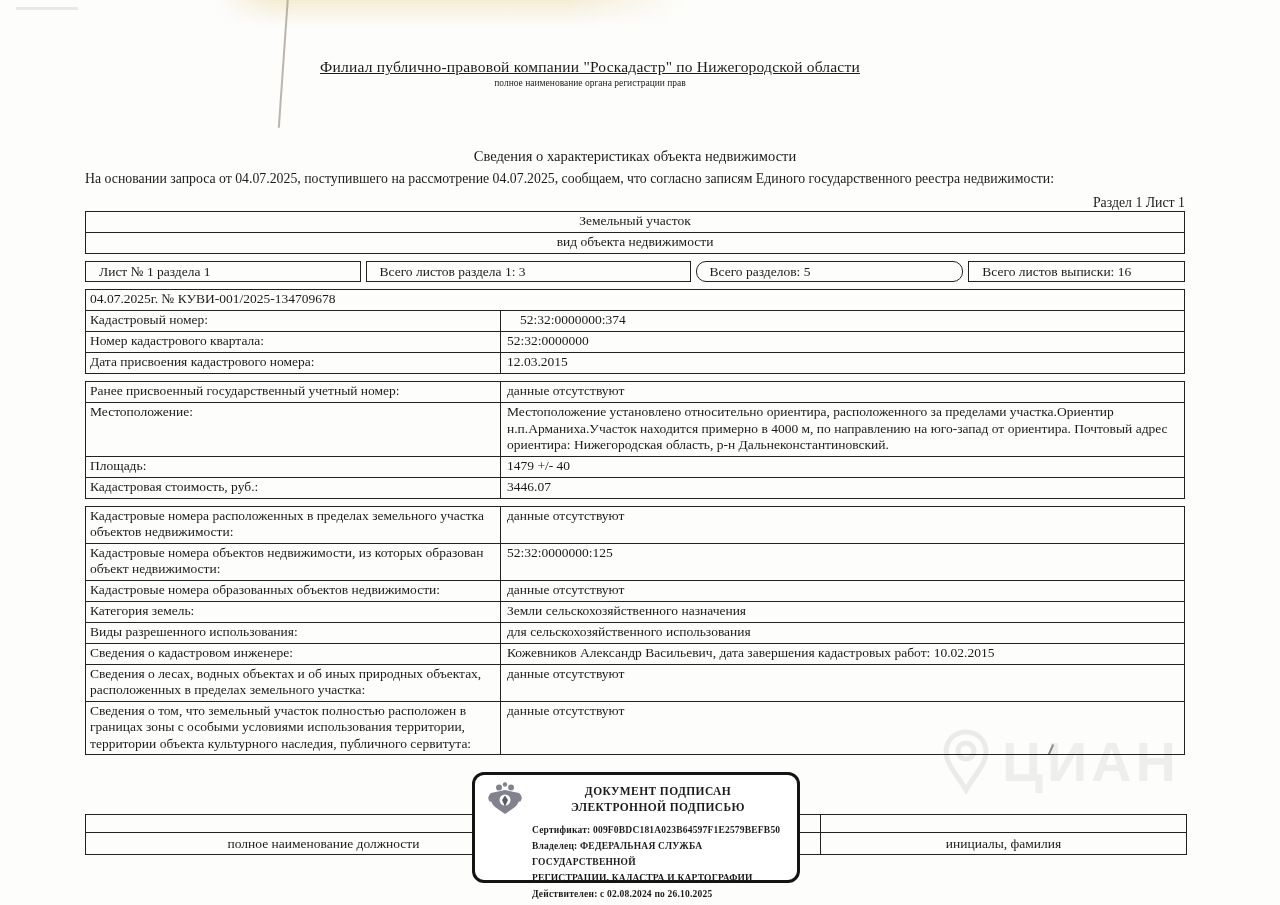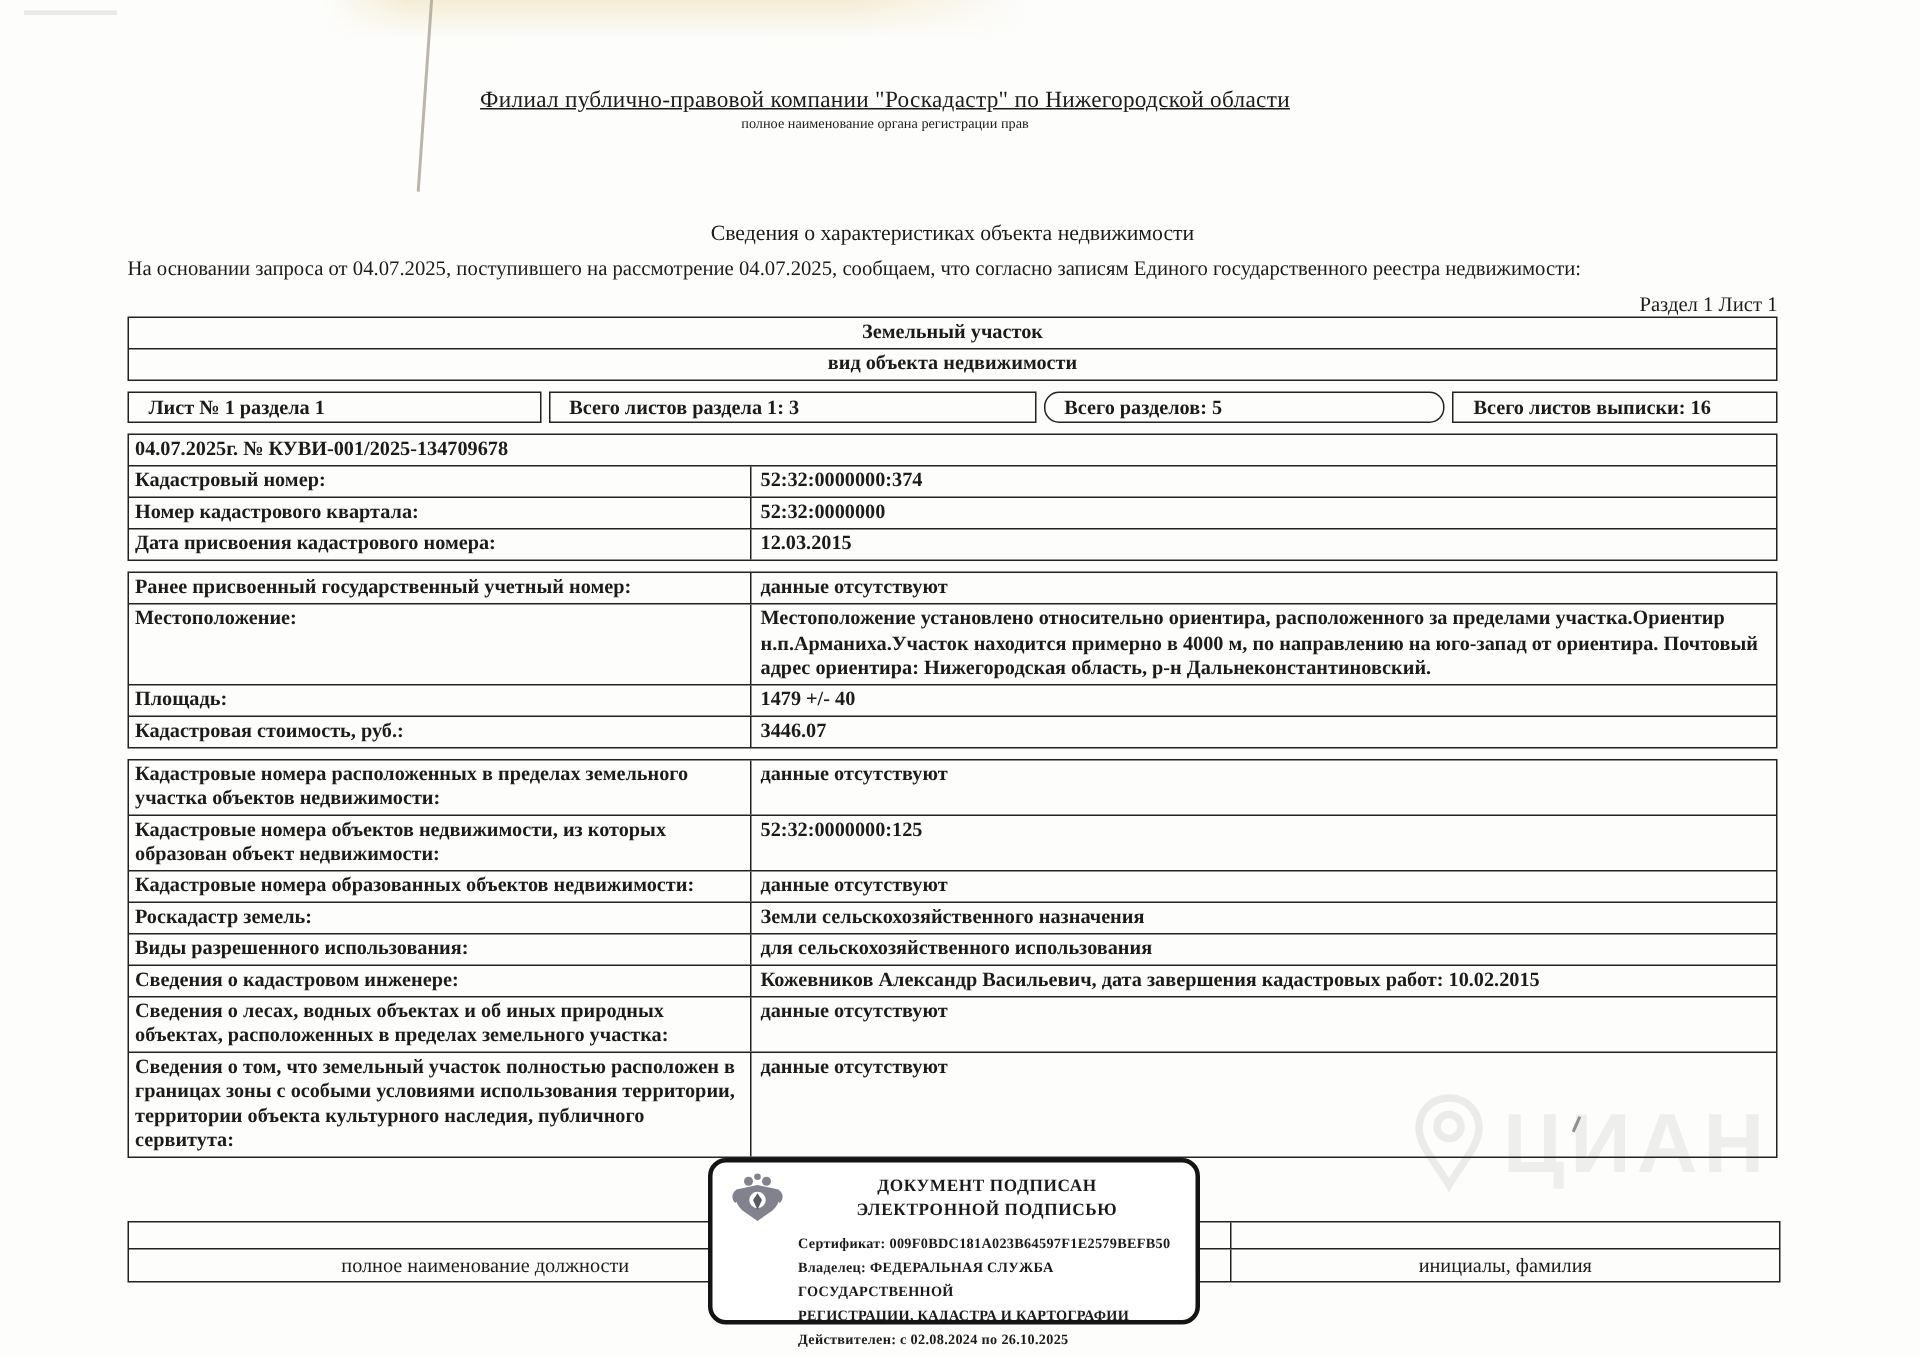--- a/index.html
+++ b/index.html
@@ -35,21 +35,21 @@
   }
   
   .header-block{position:absolute;left:0;top:58px;width:1180px;text-align:center;}
   .org-name{font-size:15.5px;text-decoration:underline;letter-spacing:.2px;}
   .org-caption{font-size:9.5px;margin-top:2px;}
   .doc-title{font-size:15.5px;margin-top:8px;}
   .section-title{position:absolute;left:85px;top:148px;width:1100px;text-align:center;font-size:14.5px;}
   .request-line{position:absolute;left:85px;top:171px;width:1140px;font-size:13.8px;}
   .razdel-list{position:absolute;left:85px;top:195px;width:1100px;text-align:right;font-size:13.8px;}
   
-  .tables{position:absolute;left:85px;top:211px;width:1100px;font-size:13.5px;font-weight:bold;}
+  .tables{position:absolute;left:85px;top:211px;width:1100px;font-size:13.5px;}
   .box{border:1.5px solid #222;background:transparent;}
   .gap7{height:7px;}
   .obj-kind-row{min-height:18px;text-align:center;padding:1px 4px;line-height:16.5px;}
   .obj-kind-caption{min-height:18px;text-align:center;padding:1px 4px;line-height:16.5px;border-top:1.3px solid #222;}
   .sheet-row{display:flex;gap:5px;margin-top:0;}
   .sheet-cell{border:1.5px solid #222;text-align:left;padding:2px 13px 1px;line-height:16px;}
   .sc0{width:22.5%;}.sc1{width:27%;}.sc2{width:21.8%;border-radius:10px;}.sc3{flex:1;}
   .full-row{padding:1px 4px;min-height:18px;line-height:16.5px;border-bottom:1.3px solid #222;}
   .trow{display:flex;}
   .trow + .trow{border-top:1.3px solid #222;justify-content:flex-end;}
@@ -115,21 +115,21 @@
       <div class="sheet-cell sc0">Лист № 1 раздела 1</div>
       <div class="sheet-cell sc1">Всего листов раздела 1: 3</div>
       <div class="sheet-cell sc2">Всего разделов: 5</div>
       <div class="sheet-cell sc3">Всего листов выписки: 16</div>
     </div>
 
     <div class="gap7"></div>
 
     <div class="box">
       <div class="full-row">04.07.2025г. № КУВИ-001/2025-134709678</div>
-      <div class="trow" style="border-top:0;">
+      <div class="trow" style="border-top:0;gap:13px;">
         <div class="tlabel">Кадастровый номер:</div>
         <div class="tvalue">52:32:0000000:374</div>
       </div>
       <div class="trow">
         <div class="tlabel">Номер кадастрового квартала:</div>
         <div class="tvalue">52:32:0000000</div>
       </div>
       <div class="trow">
         <div class="tlabel">Дата присвоения кадастрового номера:</div>
         <div class="tvalue">12.03.2015</div>
@@ -166,21 +166,21 @@
       </div>
       <div class="trow">
         <div class="tlabel">Кадастровые номера объектов недвижимости, из которых образован объект недвижимости:</div>
         <div class="tvalue">52:32:0000000:125</div>
       </div>
       <div class="trow">
         <div class="tlabel">Кадастровые номера образованных объектов недвижимости:</div>
         <div class="tvalue">данные отсутствуют</div>
       </div>
       <div class="trow">
-        <div class="tlabel">Роскадастр земель:</div>
+        <div class="tlabel">Категория земель:</div>
         <div class="tvalue">Земли сельскохозяйственного назначения</div>
       </div>
       <div class="trow">
         <div class="tlabel">Виды разрешенного использования:</div>
         <div class="tvalue">для сельскохозяйственного использования</div>
       </div>
       <div class="trow">
         <div class="tlabel">Сведения о кадастровом инженере:</div>
         <div class="tvalue">Кожевников Александр Васильевич, дата завершения кадастровых работ: 10.02.2015</div>
       </div>

